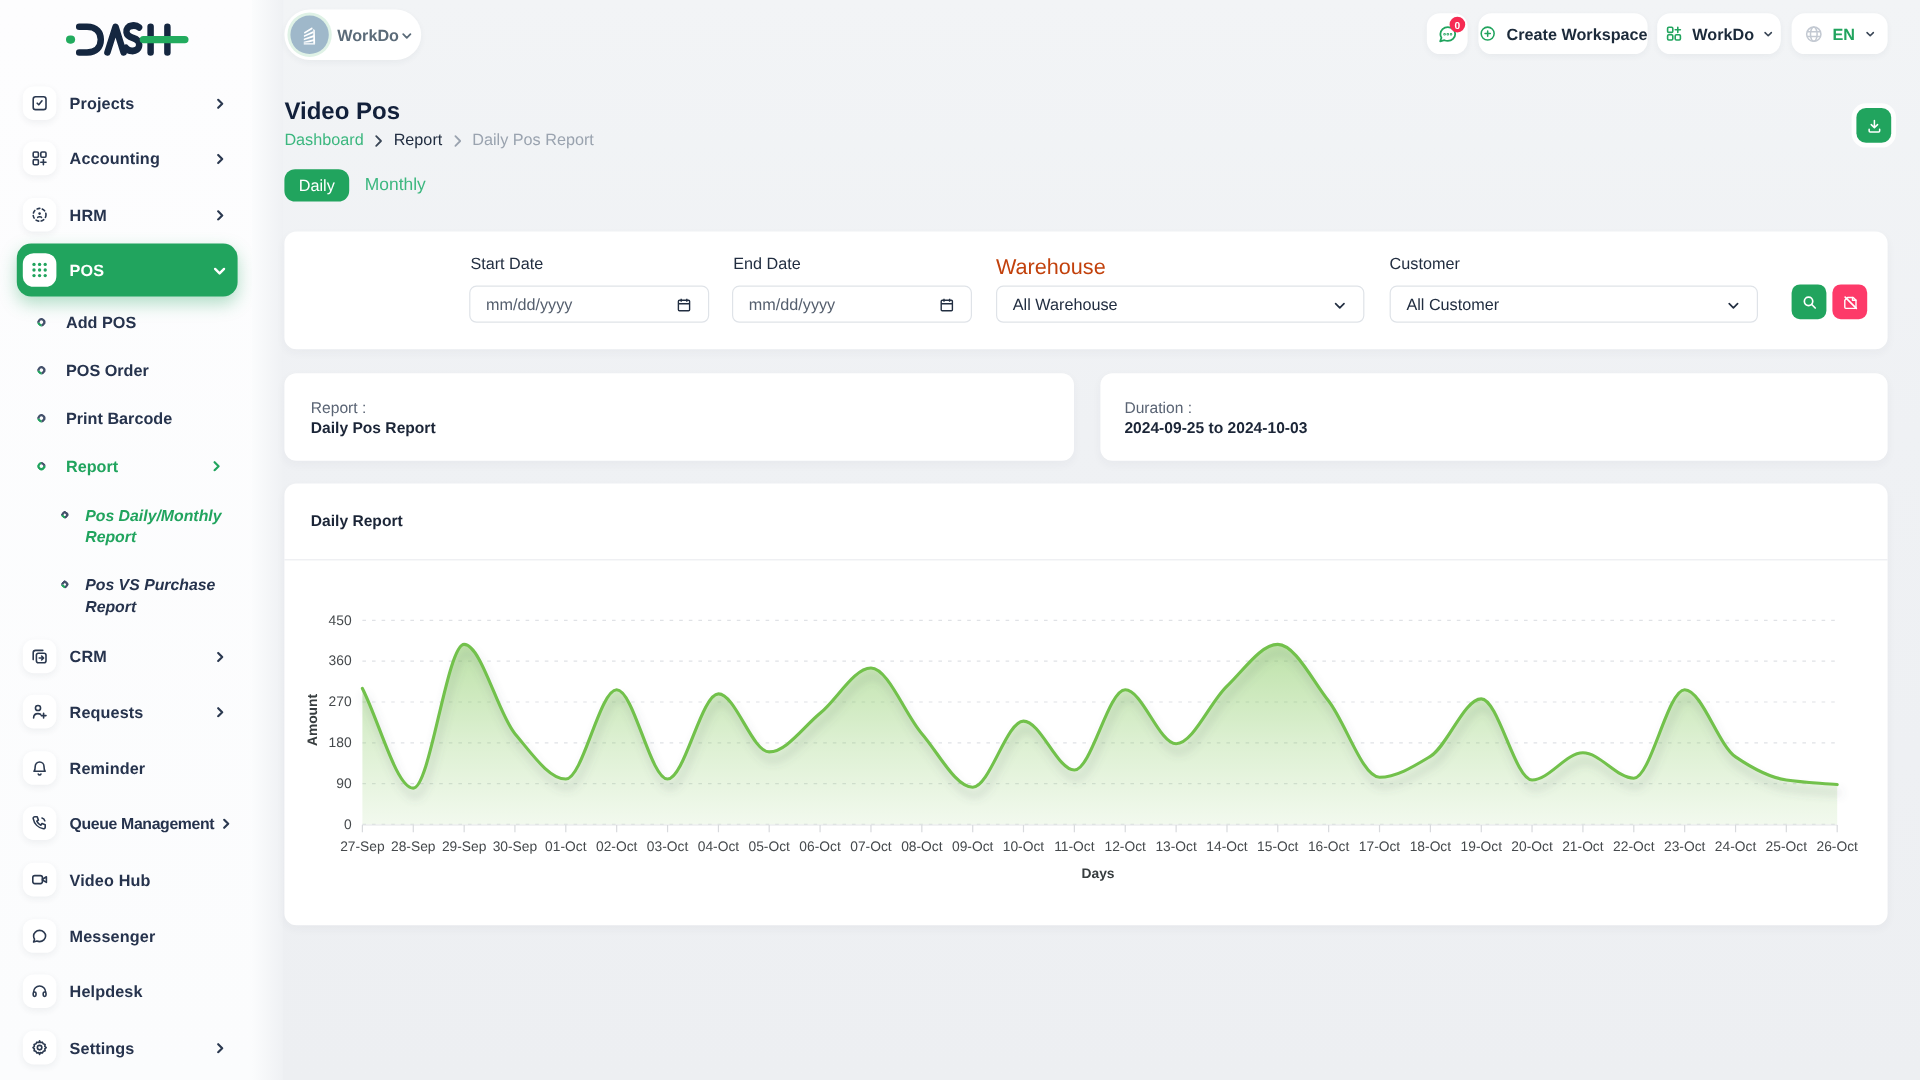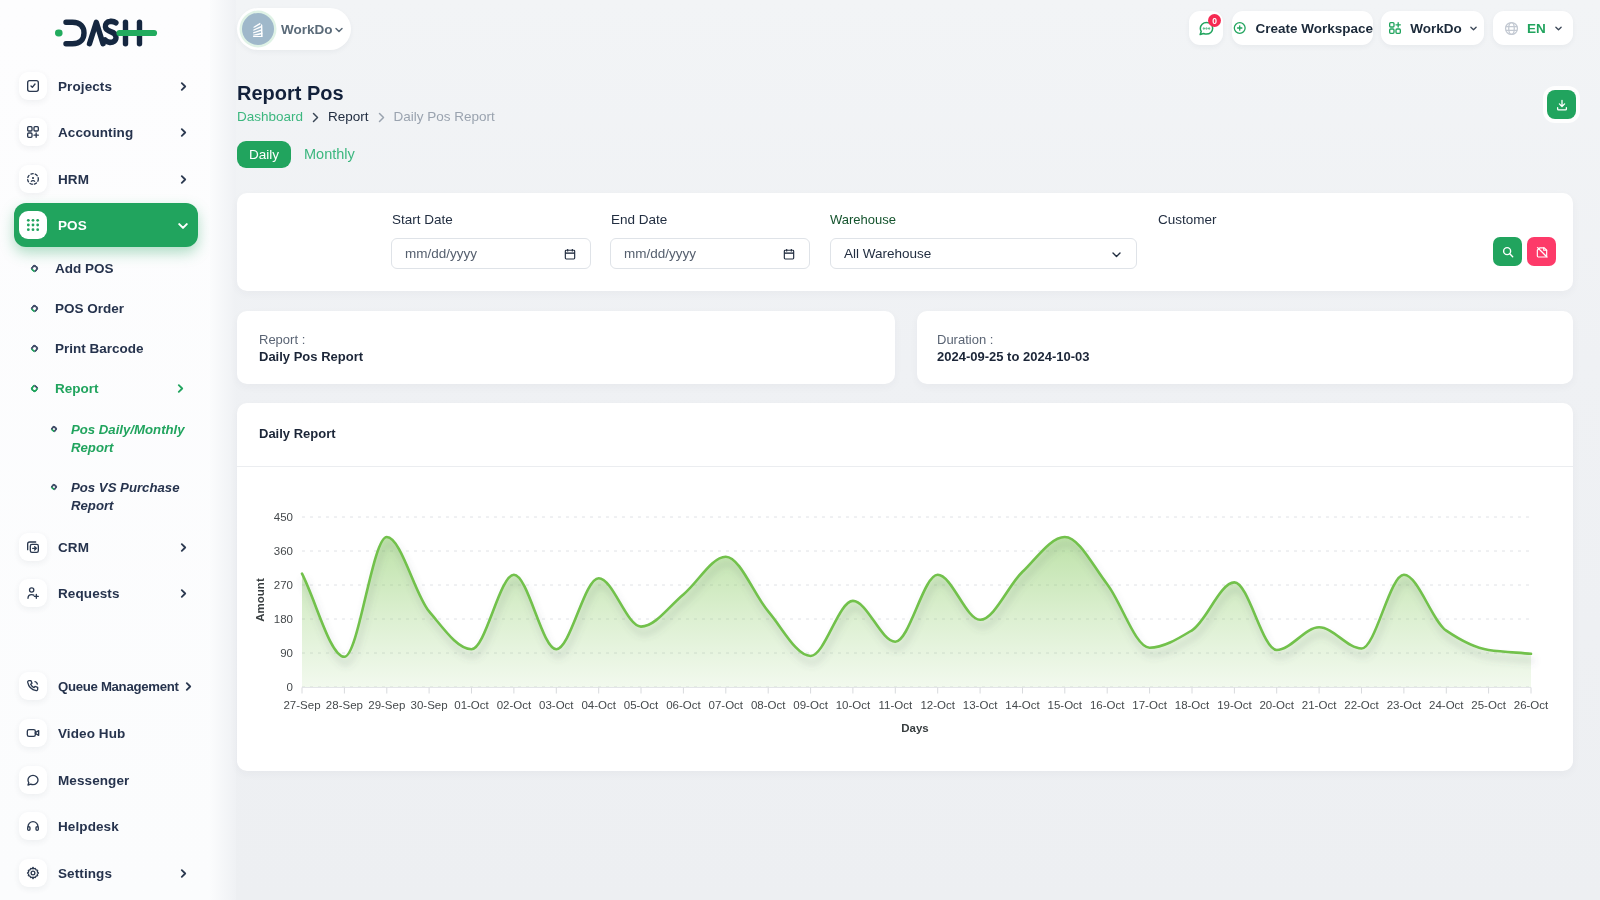--- a/index.html
+++ b/index.html
@@ -176,20 +176,29 @@
         </svg>
       </span>
     <span class="lbl">Requests</span>
     <span class="chev">
         <svg class="ic" width="9" height="9" viewBox="0 0 8 8" fill="none" stroke="#2b3950" stroke-width="1.6" stroke-linecap="round" stroke-linejoin="round">
           <path d="M2.5 1l3 3-3 3"></path>
         </svg>
       </span>
   </div>
 
+  <div class="mi" style="top:617px;">
+    <span class="ibox">
+        <svg class="ic" width="16" height="16" viewBox="0 0 24 24" fill="none" stroke="#2b3950" stroke-width="2" stroke-linecap="round" stroke-linejoin="round">
+          <path d="M12 4.5a5.5 5.5 0 0 0-5.5 5.5c0 4.5-1.5 6-1.5 6h14s-1.5-1.5-1.5-6A5.5 5.5 0 0 0 12 4.5z"></path>
+          <path d="M10.3 19.5a1.8 1.8 0 0 0 3.4 0"></path>
+        </svg>
+      </span>
+    <span class="lbl">Reminder</span>
+  </div>
 
   <div class="mi" style="top:663px;">
     <span class="ibox">
         <svg class="ic" width="16" height="16" viewBox="0 0 24 24" fill="none" stroke="#2b3950" stroke-width="2" stroke-linecap="round" stroke-linejoin="round">
           <path d="M6 4h3l1.5 4-2 1.5a10 10 0 0 0 5 5L15 12.5l4 1.5v3a2 2 0 0 1-2.2 2A16 16 0 0 1 4 6.2 2 2 0 0 1 6 4"></path>
           <path d="M15 5.5a4.5 4.5 0 0 1 3.5 3.5"></path>
         </svg>
       </span>
     <span class="lbl" style="font-size:13.2px;letter-spacing:-0.3px;">Queue Management</span>
     <span class="chev" style="left:184px;">
@@ -298,21 +307,21 @@
         <circle cx="12" cy="12" r="8.4"></circle>
         <ellipse cx="12" cy="12" rx="3.9" ry="8.4"></ellipse>
         <path d="M4 9.2h16M4 14.8h16"></path>
       </svg>
     <span style="font-size:13.5px;font-weight:700;color:#21a45e;margin-left:7px;">EN</span>
     <svg class="ic" style="margin-left:8px;" width="9" height="7" viewBox="0 0 10 8" fill="none" stroke="#3a4656" stroke-width="1.5" stroke-linecap="round" stroke-linejoin="round">
         <path d="M2 2.5l3 3 3-3"></path>
       </svg>
   </div>
 
-  <div style="position:absolute;left:27px;top:82px;font-size:20px;font-weight:700;color:#12203a;">Report Pos</div>
+  <div style="position:absolute;left:27px;top:82px;font-size:20px;font-weight:700;color:#12203a;">Video Pos</div>
   <div style="position:absolute;left:27px;top:109px;font-size:13.5px;color:#9aa3af;display:flex;align-items:center;">
     <span style="color:#3cb77f;">Dashboard</span>
     <svg class="ic" style="margin:1px 9px 0 9px;" width="7" height="11" viewBox="0 0 7 11" fill="none" stroke="#3a4656" stroke-width="1.5" stroke-linecap="round" stroke-linejoin="round">
         <path d="M1.5 1.5l4 4-4 4"></path>
       </svg>
     <span style="color:#222e41;">Report</span>
     <svg class="ic" style="margin:1px 9px 0 9px;" width="7" height="11" viewBox="0 0 7 11" fill="none" stroke="#9aa3af" stroke-width="1.5" stroke-linecap="round" stroke-linejoin="round">
         <path d="M1.5 1.5l4 4-4 4"></path>
       </svg>
     <span style="color:#9aa3af;">Daily Pos Report</span>
@@ -323,37 +332,42 @@
         <path d="M4.5 16.5v2.5a1.5 1.5 0 0 0 1.5 1.5h12a1.5 1.5 0 0 0 1.5-1.5v-2.5"></path>
       </svg>
   </div>
 
   <div style="position:absolute;left:27px;top:141px;width:54px;height:27px;border-radius:9px;background:#21a45e;color:#fff;font-size:13.5px;font-weight:400;display:flex;align-items:center;justify-content:center;">Daily</div>
   <div style="position:absolute;left:94px;top:146px;font-size:14.5px;font-weight:400;color:#3cb77f;">Monthly</div>
 
   <div style="position:absolute;left:27px;top:193px;width:1336px;height:98px;background:#fff;border-radius:10px;box-shadow:0 3px 8px rgba(44,60,80,0.04);">
     <div style="position:absolute;left:155px;top:19px;font-size:13.5px;color:#222e41;">Start Date</div>
     <div style="position:absolute;left:374px;top:19px;font-size:13.5px;color:#222e41;">End Date</div>
-    <div style="position:absolute;left:593px;top:19px;font-size:13px;color:#14532d;">Warehouse</div>
+    <div style="position:absolute;left:593px;top:19px;font-size:18px;color:#c2410c;">Warehouse</div>
     <div style="position:absolute;left:921px;top:19px;font-size:13.5px;color:#222e41;">Customer</div>
     <div class="dinput" style="position:absolute;left:154px;top:45px;width:200px;">mm/dd/yyyy
       <svg class="ic" style="position:absolute;right:13px;top:8px;" width="14" height="14" viewBox="0 0 24 24" fill="none" stroke="#222e41" stroke-width="2">
           <rect x="4" y="5.5" width="16" height="15" rx="1.5"></rect>
           <path d="M4 10.5h16" stroke-width="2.4"></path>
           <path d="M8 3.5v4M16 3.5v4"></path>
         </svg>
     </div>
     <div class="dinput" style="position:absolute;left:373px;top:45px;width:200px;">mm/dd/yyyy
       <svg class="ic" style="position:absolute;right:13px;top:8px;" width="14" height="14" viewBox="0 0 24 24" fill="none" stroke="#222e41" stroke-width="2">
           <rect x="4" y="5.5" width="16" height="15" rx="1.5"></rect>
           <path d="M4 10.5h16" stroke-width="2.4"></path>
           <path d="M8 3.5v4M16 3.5v4"></path>
         </svg>
     </div>
     <div class="dinput" style="position:absolute;left:593px;top:45px;width:307px;color:#222e41;">All Warehouse
+      <svg class="ic" style="position:absolute;right:14px;top:12px;" width="11" height="8" viewBox="0 0 10 8" fill="none" stroke="#222e41" stroke-width="1.4" stroke-linecap="round" stroke-linejoin="round">
+          <path d="M1.5 2l3.5 3.5L8.5 2"></path>
+        </svg>
+    </div>
+    <div class="dinput" style="position:absolute;left:921px;top:45px;width:307px;color:#222e41;">All Customer
       <svg class="ic" style="position:absolute;right:14px;top:12px;" width="11" height="8" viewBox="0 0 10 8" fill="none" stroke="#222e41" stroke-width="1.4" stroke-linecap="round" stroke-linejoin="round">
           <path d="M1.5 2l3.5 3.5L8.5 2"></path>
         </svg>
     </div>
     <div style="position:absolute;left:1256px;top:44px;width:29px;height:29px;border-radius:7px;background:#21a45e;display:flex;align-items:center;justify-content:center;">
       <svg class="ic" width="14" height="14" viewBox="0 0 24 24" fill="none" stroke="#ffffff" stroke-width="2.4" stroke-linecap="round">
           <circle cx="10.5" cy="10.5" r="6"></circle>
           <path d="M15 15l5 5"></path>
         </svg>
     </div>

